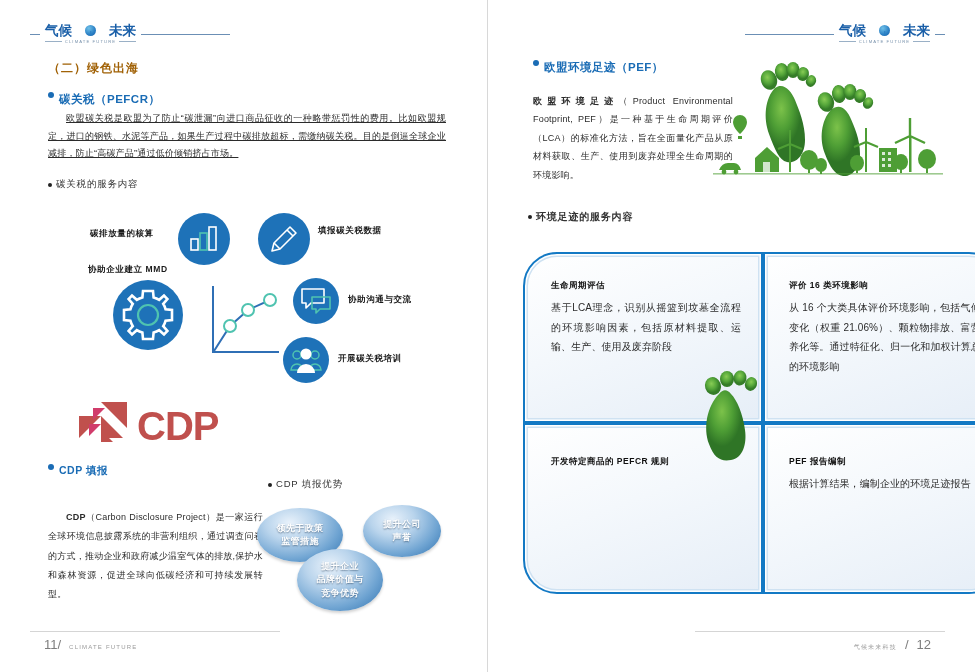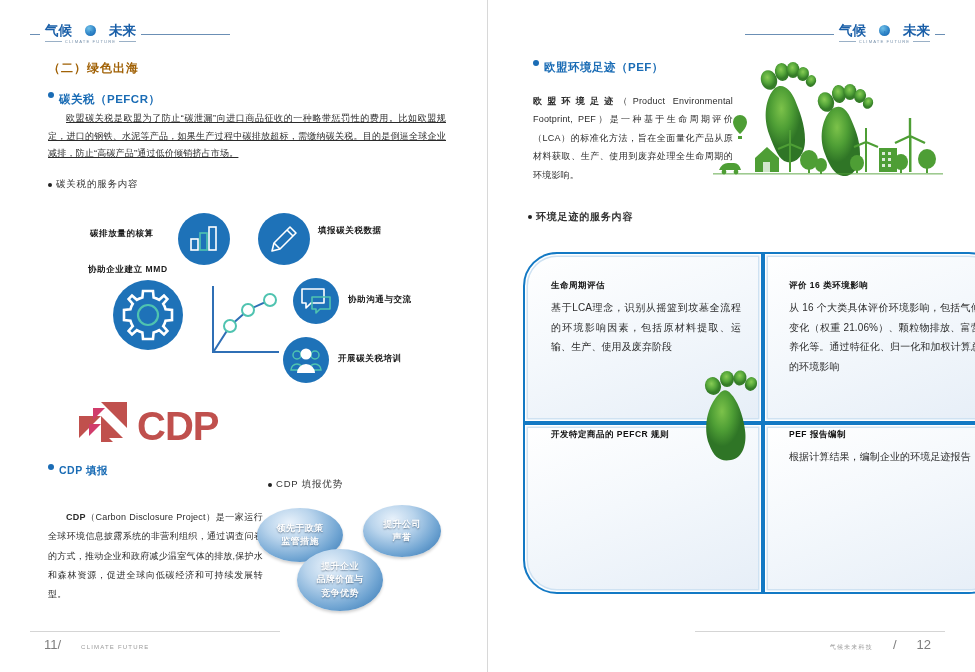--- a/index.html
+++ b/index.html
@@ -114,34 +114,34 @@
     border: 2.5px solid #1379c4;
     background: linear-gradient(160deg, #ffffff 0%, #f4f8fc 45%, #e6eef7 100%);
     box-shadow: inset 0 0 0 1.5px #ffffff, inset 0 0 0 3px #cfe2f2;
   }
   .quad-tl { left: 0; top: 0;  border-radius: 34px 0 0 0; }
   .quad-tr { right: 0; top: 0; border-radius: 0 34px 0 0; }
   .quad-bl { left: 0; bottom: 0;  border-radius: 0 0 0 34px; }
   .quad-br { right: 0; bottom: 0; border-radius: 0 0 34px 0; }
   .quad-inner { padding: 26px 20px 10px 26px; }
   .quad-tr .quad-inner, .quad-br .quad-inner { padding-left: 24px; }
-  .quad-bl .quad-inner, .quad-br .quad-inner { padding-top: 4px; }
+  .quad-bl .quad-inner, .quad-br .quad-inner { padding-top: 31px; }
   .quad-title {
     font-size: 8.5px; font-weight: bold; color: #111;
     letter-spacing: 0.5px; margin-bottom: 6px;
   }
   .quad-body {
     font-size: 10px; color: #2b2b2b; line-height: 1.95;
     text-align: justify; letter-spacing: 0.1px;
   }
 
   
   .footer {
     position: absolute; bottom: 20px;
-    display: flex; align-items: baseline; gap: 20px;
+    display: flex; align-items: baseline; gap: 8px;
     color: #9a9a9a;
   }
   .footer-num { font-size: 13px; color: #7d7d7d; }
   .footer-txt { font-size: 6px; letter-spacing: 1.2px; }
   .footer-rule {
     position: absolute; bottom: 40px; height: 1px; background: #d5d5d5;
   }
 </style>
 </head>
 <body>

